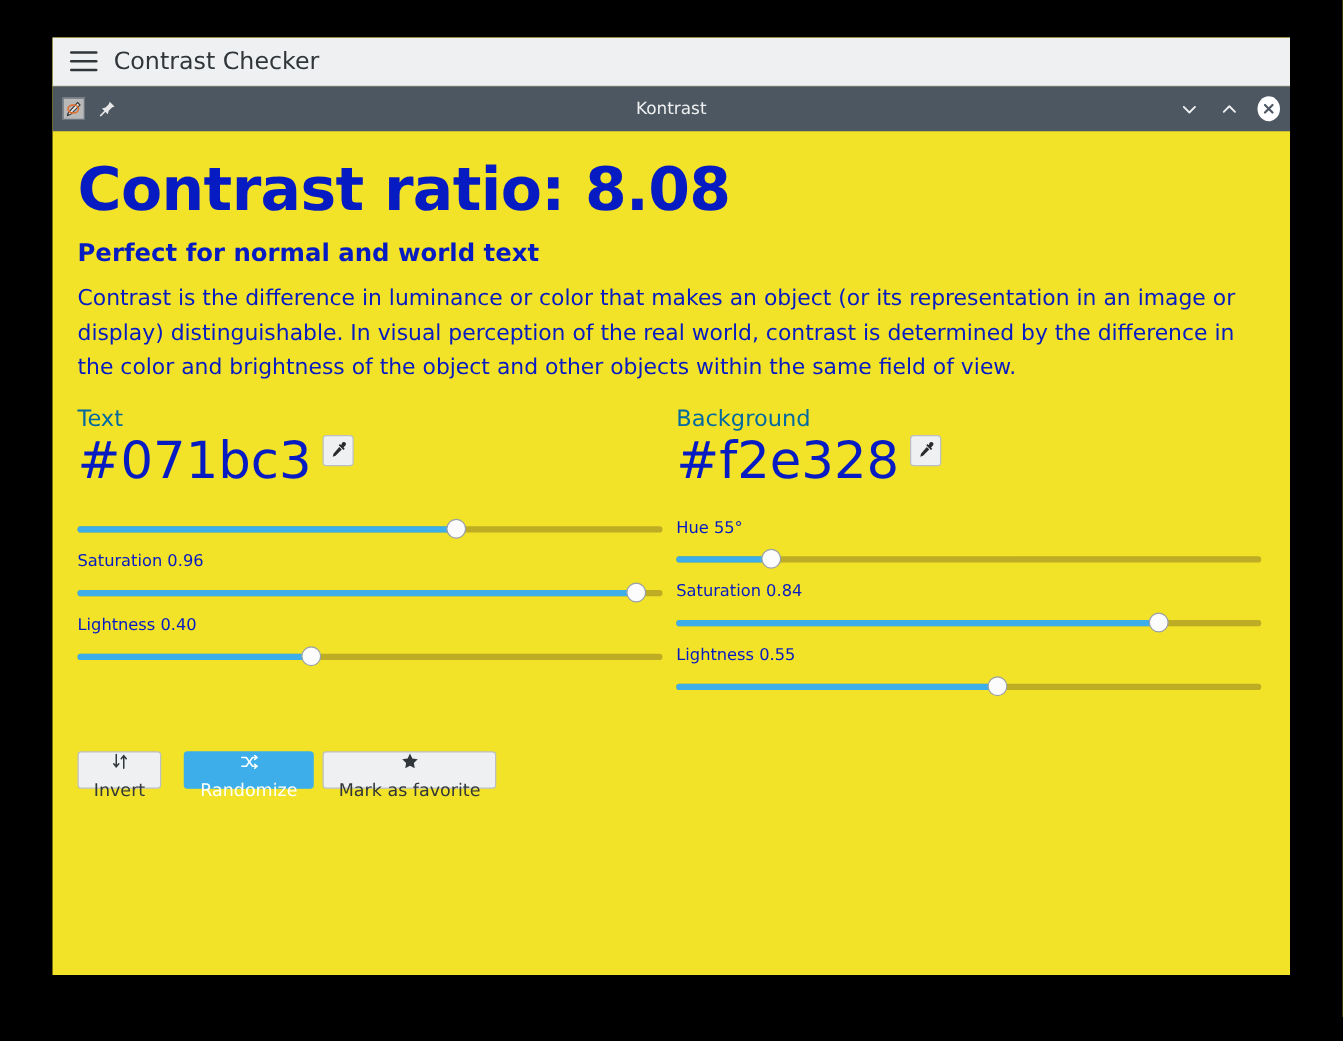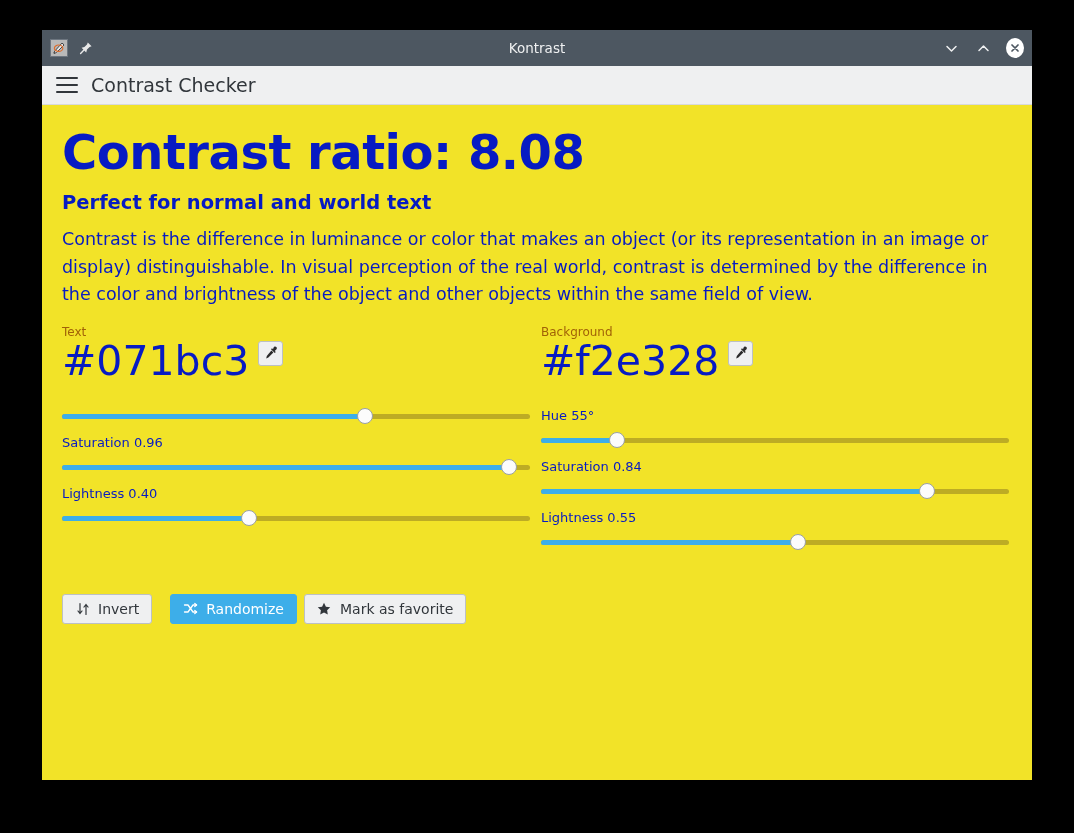--- a/index.html
+++ b/index.html
@@ -146,22 +146,22 @@
     display: flex;
     gap: 0;
   }
   .col {
     width: 481px;
     box-sizing: border-box;
   }
   .col.right { margin-left: 8px; }
 
   .field-label {
-    font-size: 12px;
-    color: #a16207;
+    font-size: 18px;
+    color: #0369a1;
     margin-bottom: 2px;
   }
 
   .hex-row {
     display: flex;
     align-items: flex-start;
     gap: 9px;
     height: 56px;
   }
   .hex-value {
@@ -237,40 +237,50 @@
     height: 30px;
     padding: 0 12px;
     border-radius: 3px;
     font-size: 14px;
     cursor: pointer;
     box-sizing: border-box;
     border: 1px solid #bcc0c4;
     background: #eff0f1;
     color: #31363b;
     white-space: nowrap;
+    flex-direction: column;
   }
   .btn.primary {
     background: #3daee9;
     border-color: #3daee9;
     color: #ffffff;
     margin-left: 11px;
   }
   .btn .bicon {
     display: inline-flex;
     align-items: center;
     justify-content: center;
     width: 15px;
     height: 15px;
     flex: 0 0 auto;
   }
 </style>
 </head>
 <body>
 
 <div id="window">
+
+  <div id="headerbar">
+    <div class="hamburger">
+      <span></span>
+        <span></span>
+        <span></span>
+    </div>
+    <div id="header-title">Contrast Checker</div>
+  </div>
 
   <div id="titlebar">
     <div class="tb-left">
       <div class="app-icon">
         <svg width="14" height="14" viewBox="0 0 14 14">
           <path d="M2 12 L11 2.5" stroke="#3b3b3b" stroke-width="1.6" fill="none"></path>
           <path d="M10 2 L12 4 L4.5 11.5 L2 12.5 L2.8 10z" fill="#e8e8e8" stroke="#3b3b3b" stroke-width="0.9"></path>
           <ellipse cx="6.6" cy="7.2" rx="4.2" ry="3.2" fill="none" stroke="#e06c2a" stroke-width="1.2"></ellipse>
         </svg>
       </div>
@@ -296,29 +306,20 @@
         </svg>
       </div>
       <div class="tb-btn">
         <div class="close-circle">
           <svg width="12" height="12" viewBox="0 0 12 12">
             <path d="M3 3 L9 9 M9 3 L3 9" stroke="#4d5761" stroke-width="1.7" stroke-linecap="round"></path>
           </svg>
         </div>
       </div>
     </div>
-  </div>
-
-  <div id="headerbar">
-    <div class="hamburger">
-      <span></span>
-        <span></span>
-        <span></span>
-    </div>
-    <div id="header-title">Contrast Checker</div>
   </div>
 
   <div id="content">
 
     <h1 id="ratio-heading">Contrast ratio: 8.08</h1>
     <h2 id="verdict">Perfect for normal and world text</h2>
     <p id="description">Contrast is the difference in luminance or color that makes an object (or its representation in an image or display) distinguishable. In visual perception of the real world, contrast is determined by the difference in the color and brightness of the object and other objects within the same field of view.</p>
 
     <div class="columns">
 

